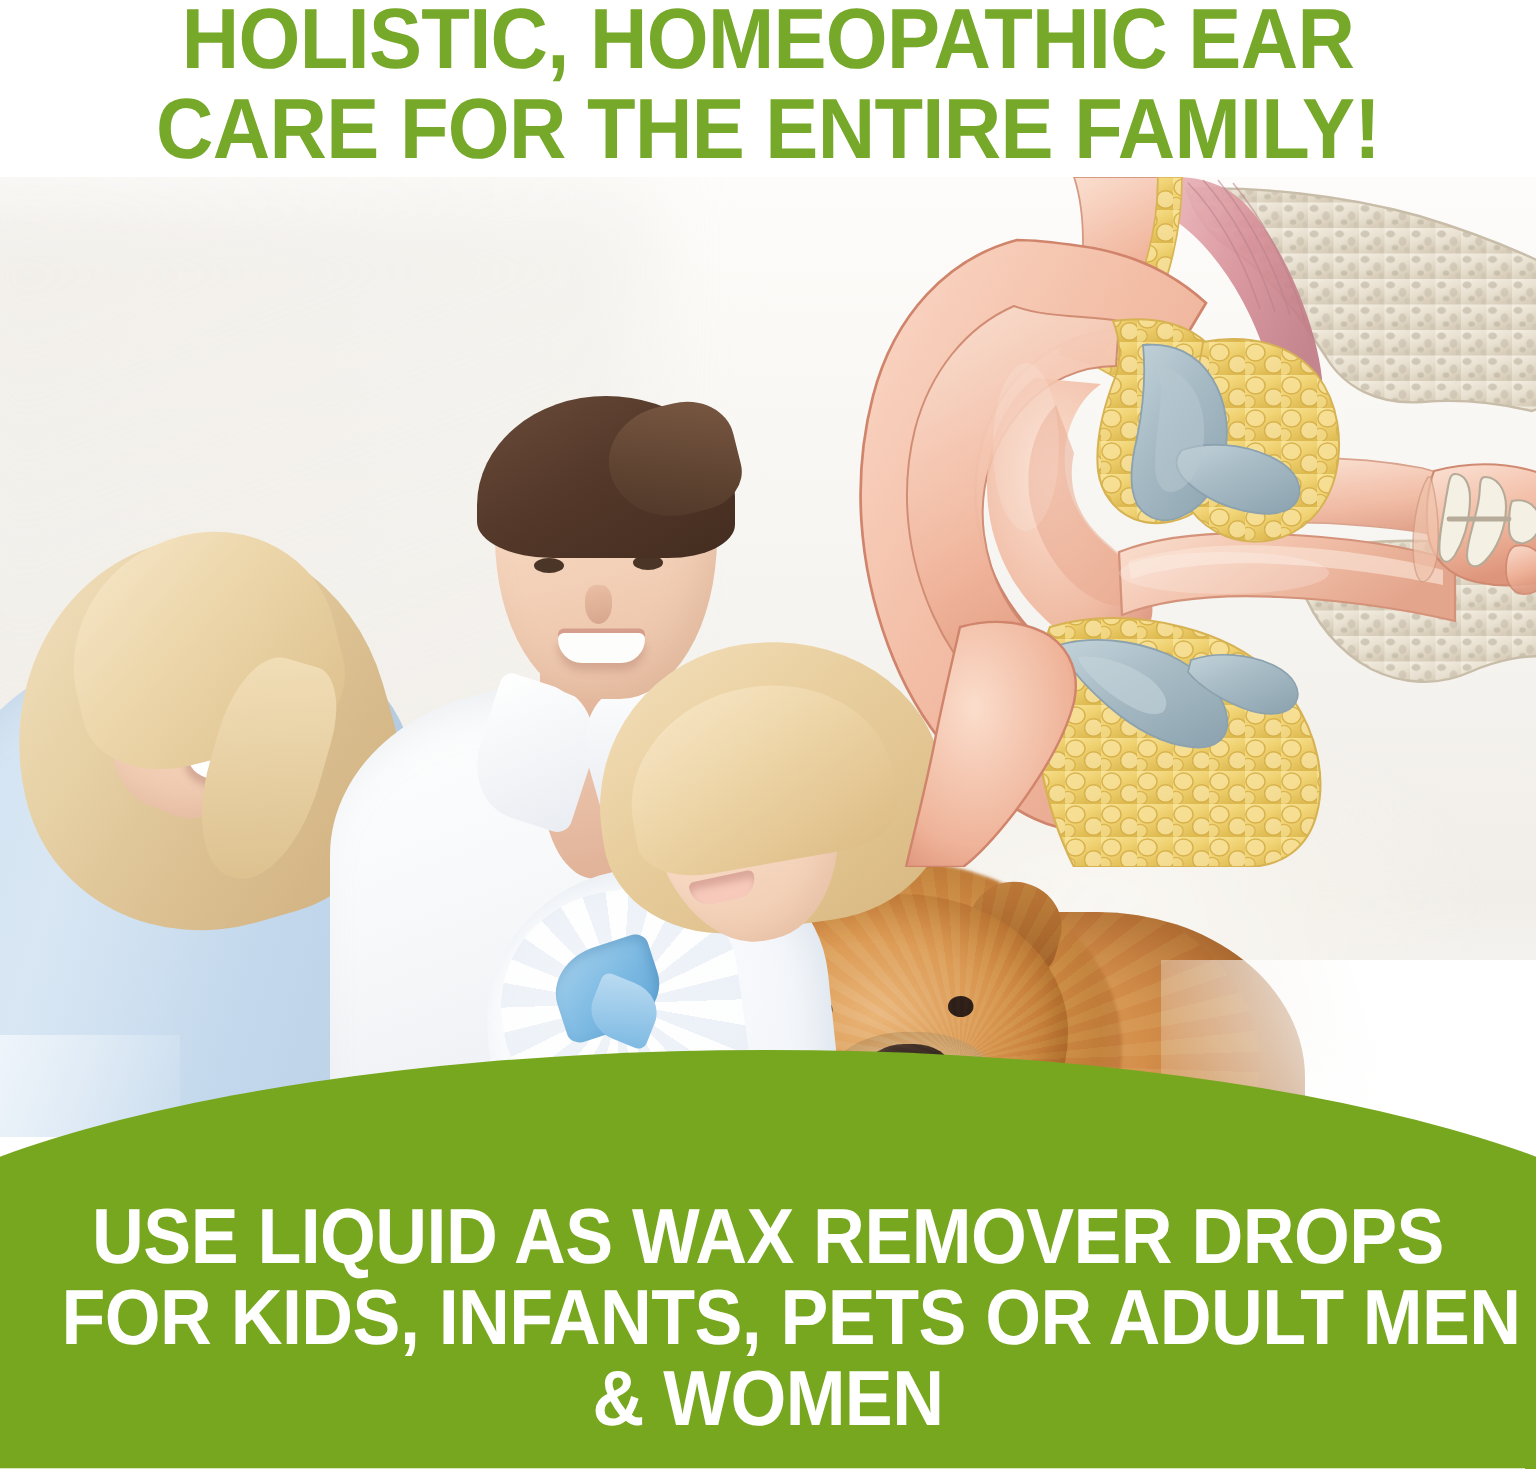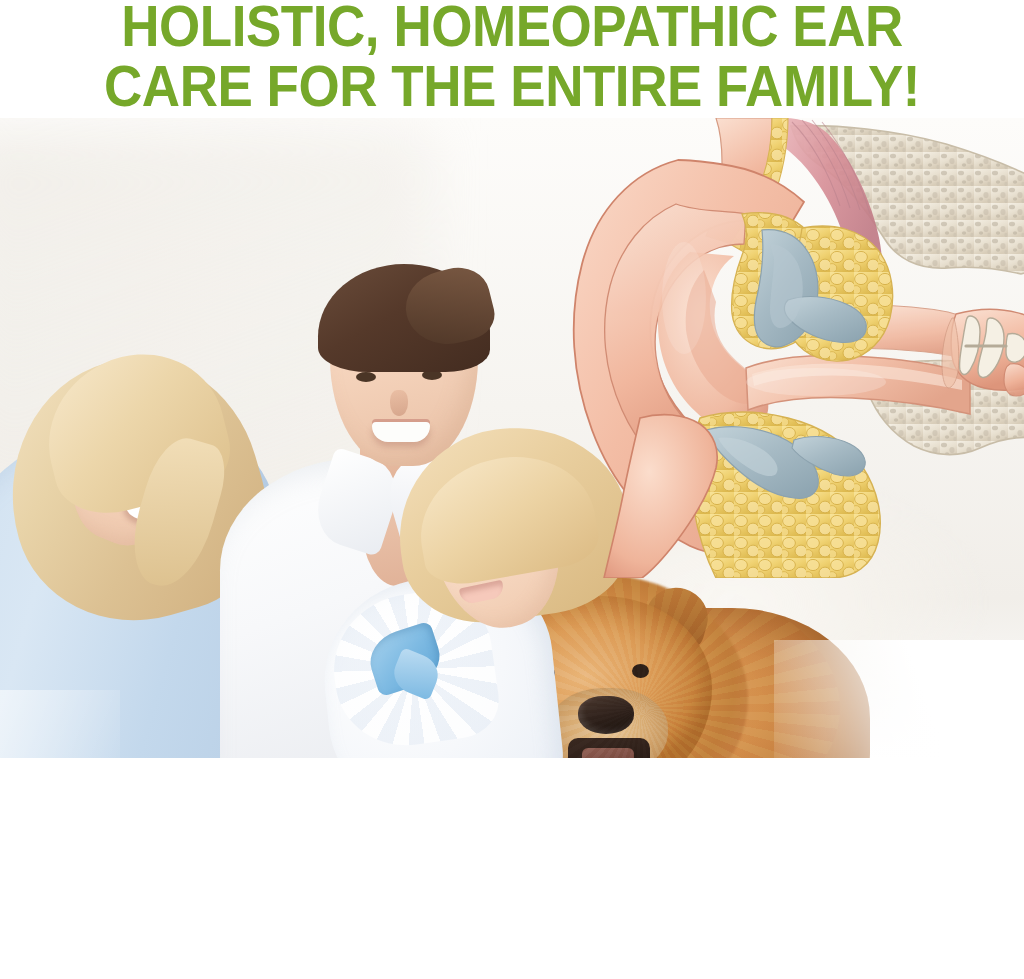--- a/index.html
+++ b/index.html
@@ -711,14 +711,22 @@
                C442,278 438,270 438,262 C438,254 440,248 444,246 Z" fill="url(#gSkin2)" stroke="#d08a72" stroke-width="1.2" opacity="0.9"></path>
 
       <ellipse cx="118" cy="180" rx="22" ry="56" fill="#ffffff" opacity="0.14"></ellipse>
       <ellipse cx="250" cy="264" rx="70" ry="14" fill="#ffffff" opacity="0.22"></ellipse>
     </svg>
   </div>
 
   <div class="fade-bottom-white"></div>
   <div class="fade-left-white"></div>
 
+  <div class="banner-wrap">
+    <div class="banner-shape"></div>
+    <div class="banner-text">
+      <span class="banner-line">USE LIQUID AS WAX REMOVER DROPS</span>
+      <span class="banner-line">FOR KIDS, INFANTS, PETS OR ADULT MEN</span>
+      <span class="banner-line">&amp; WOMEN</span>
+    </div>
+  </div>
 
 </div>
 
 </body></html>

